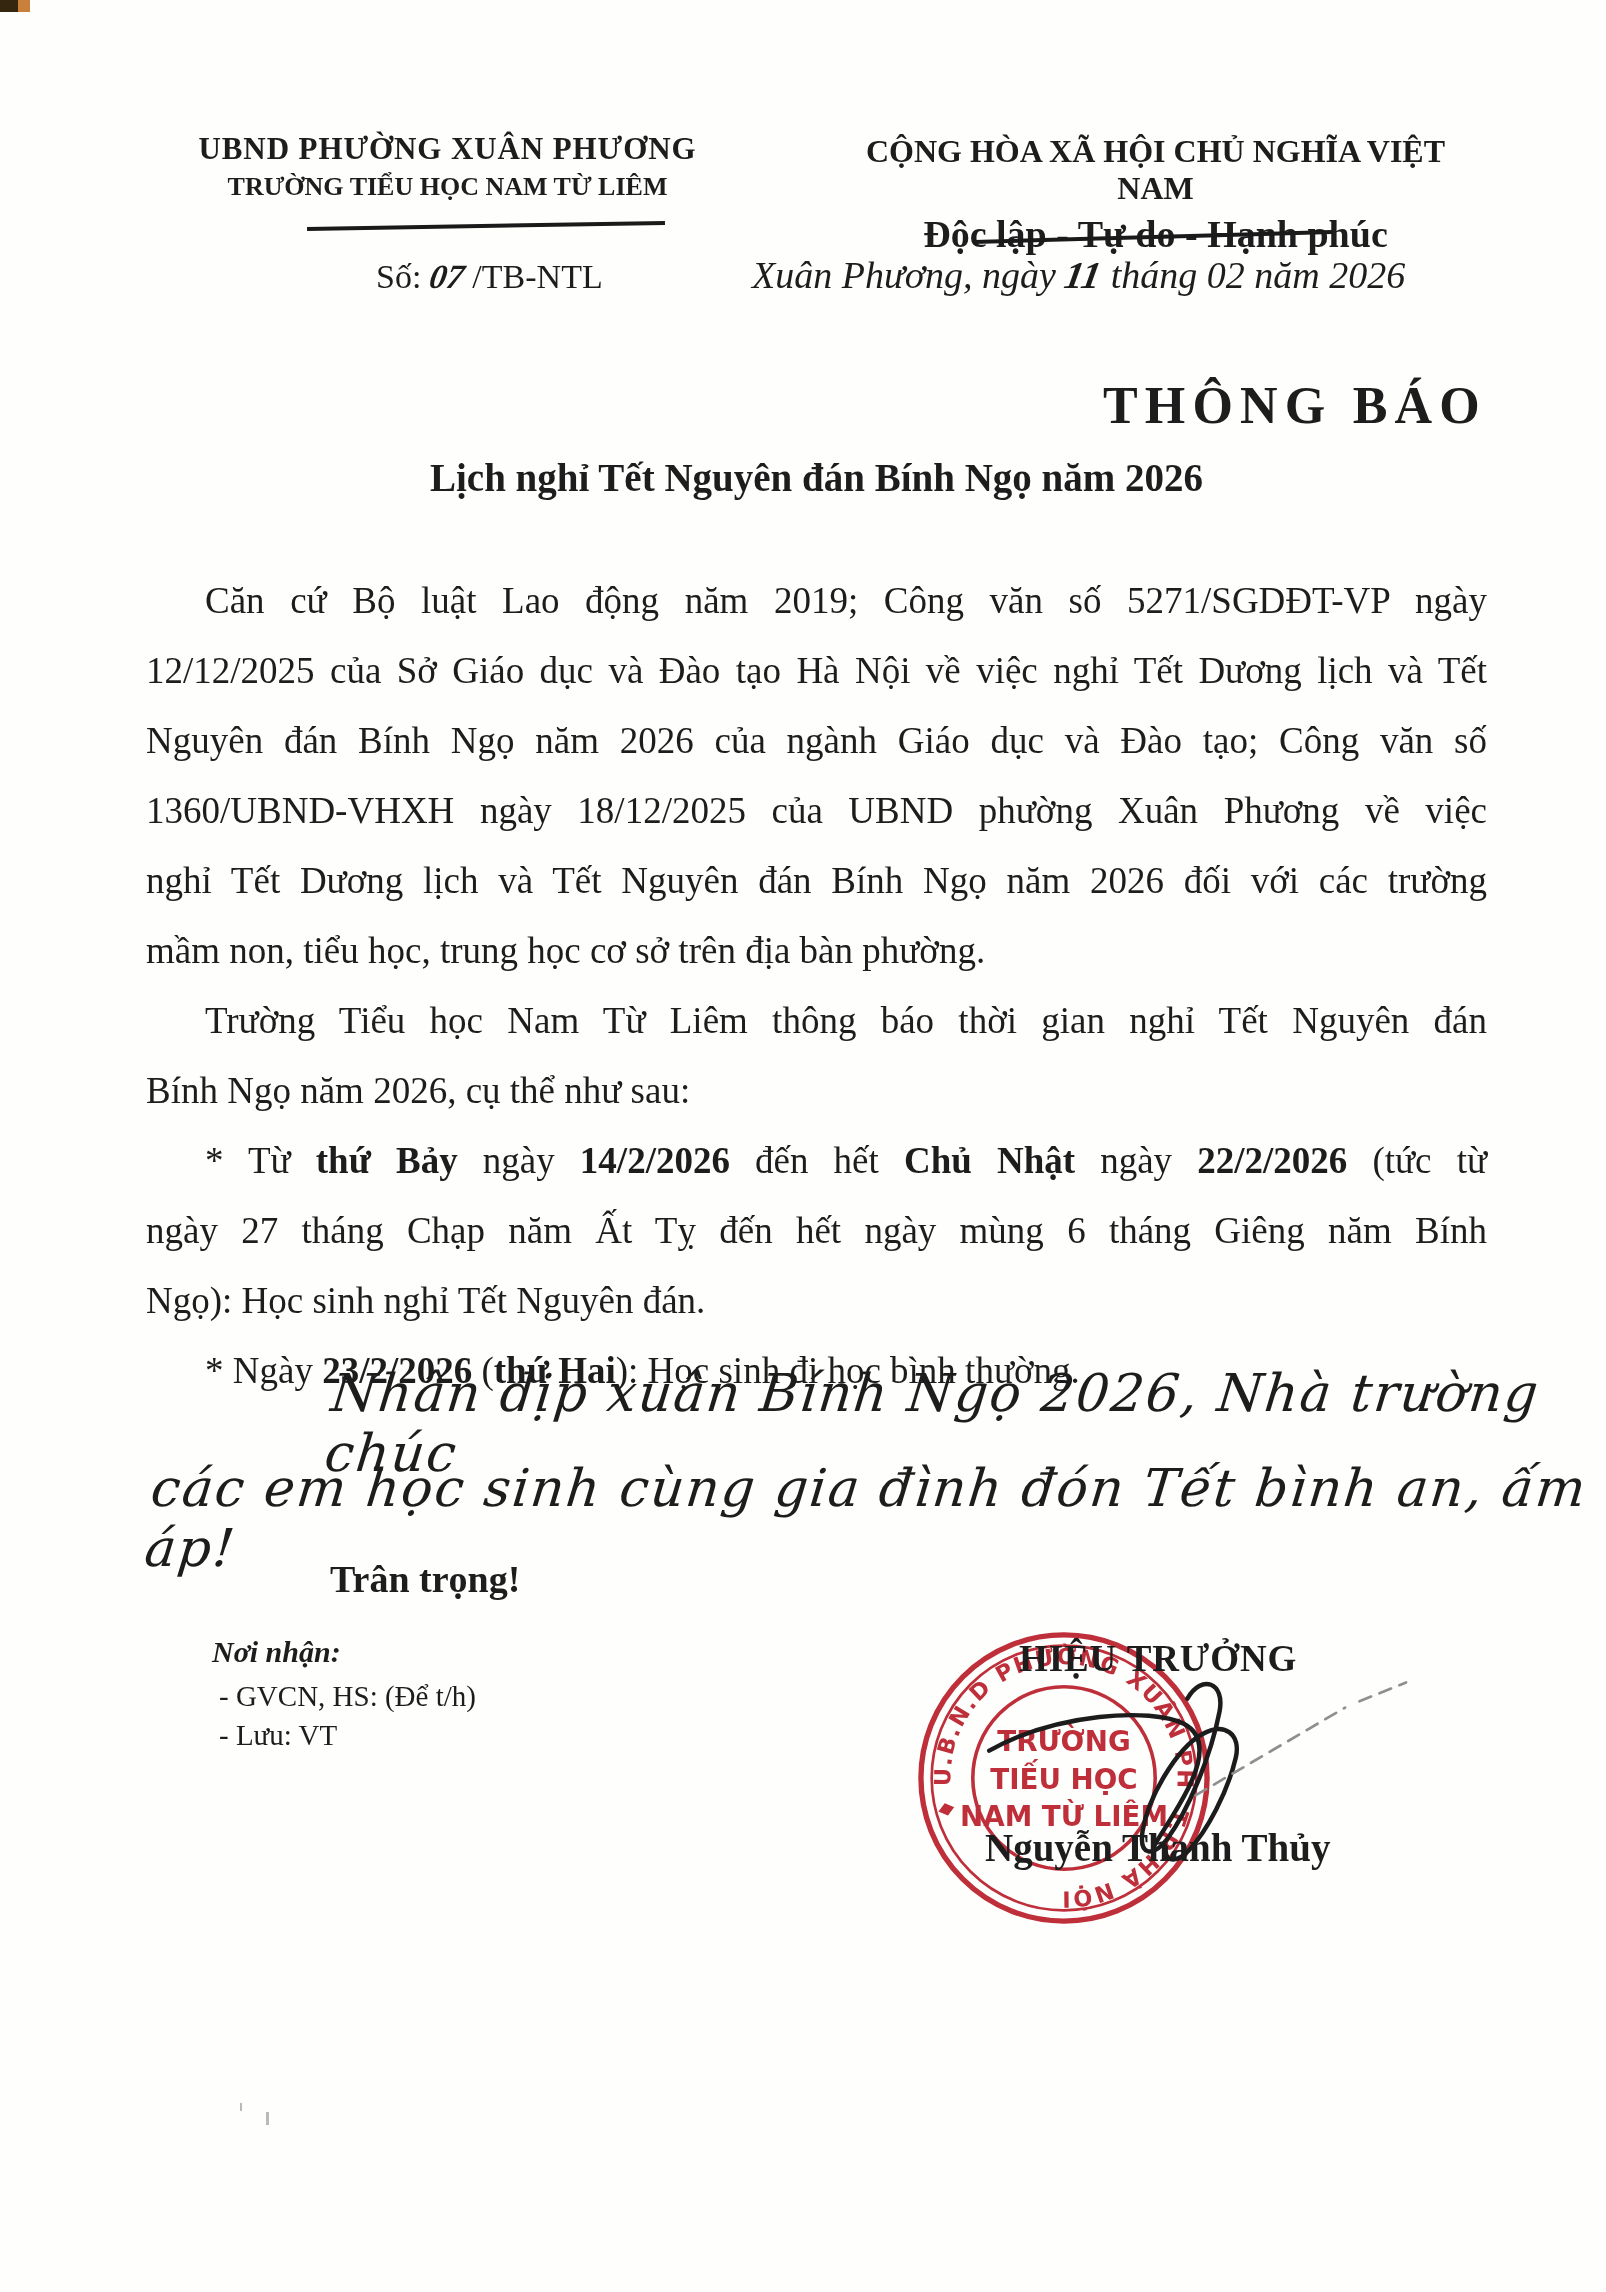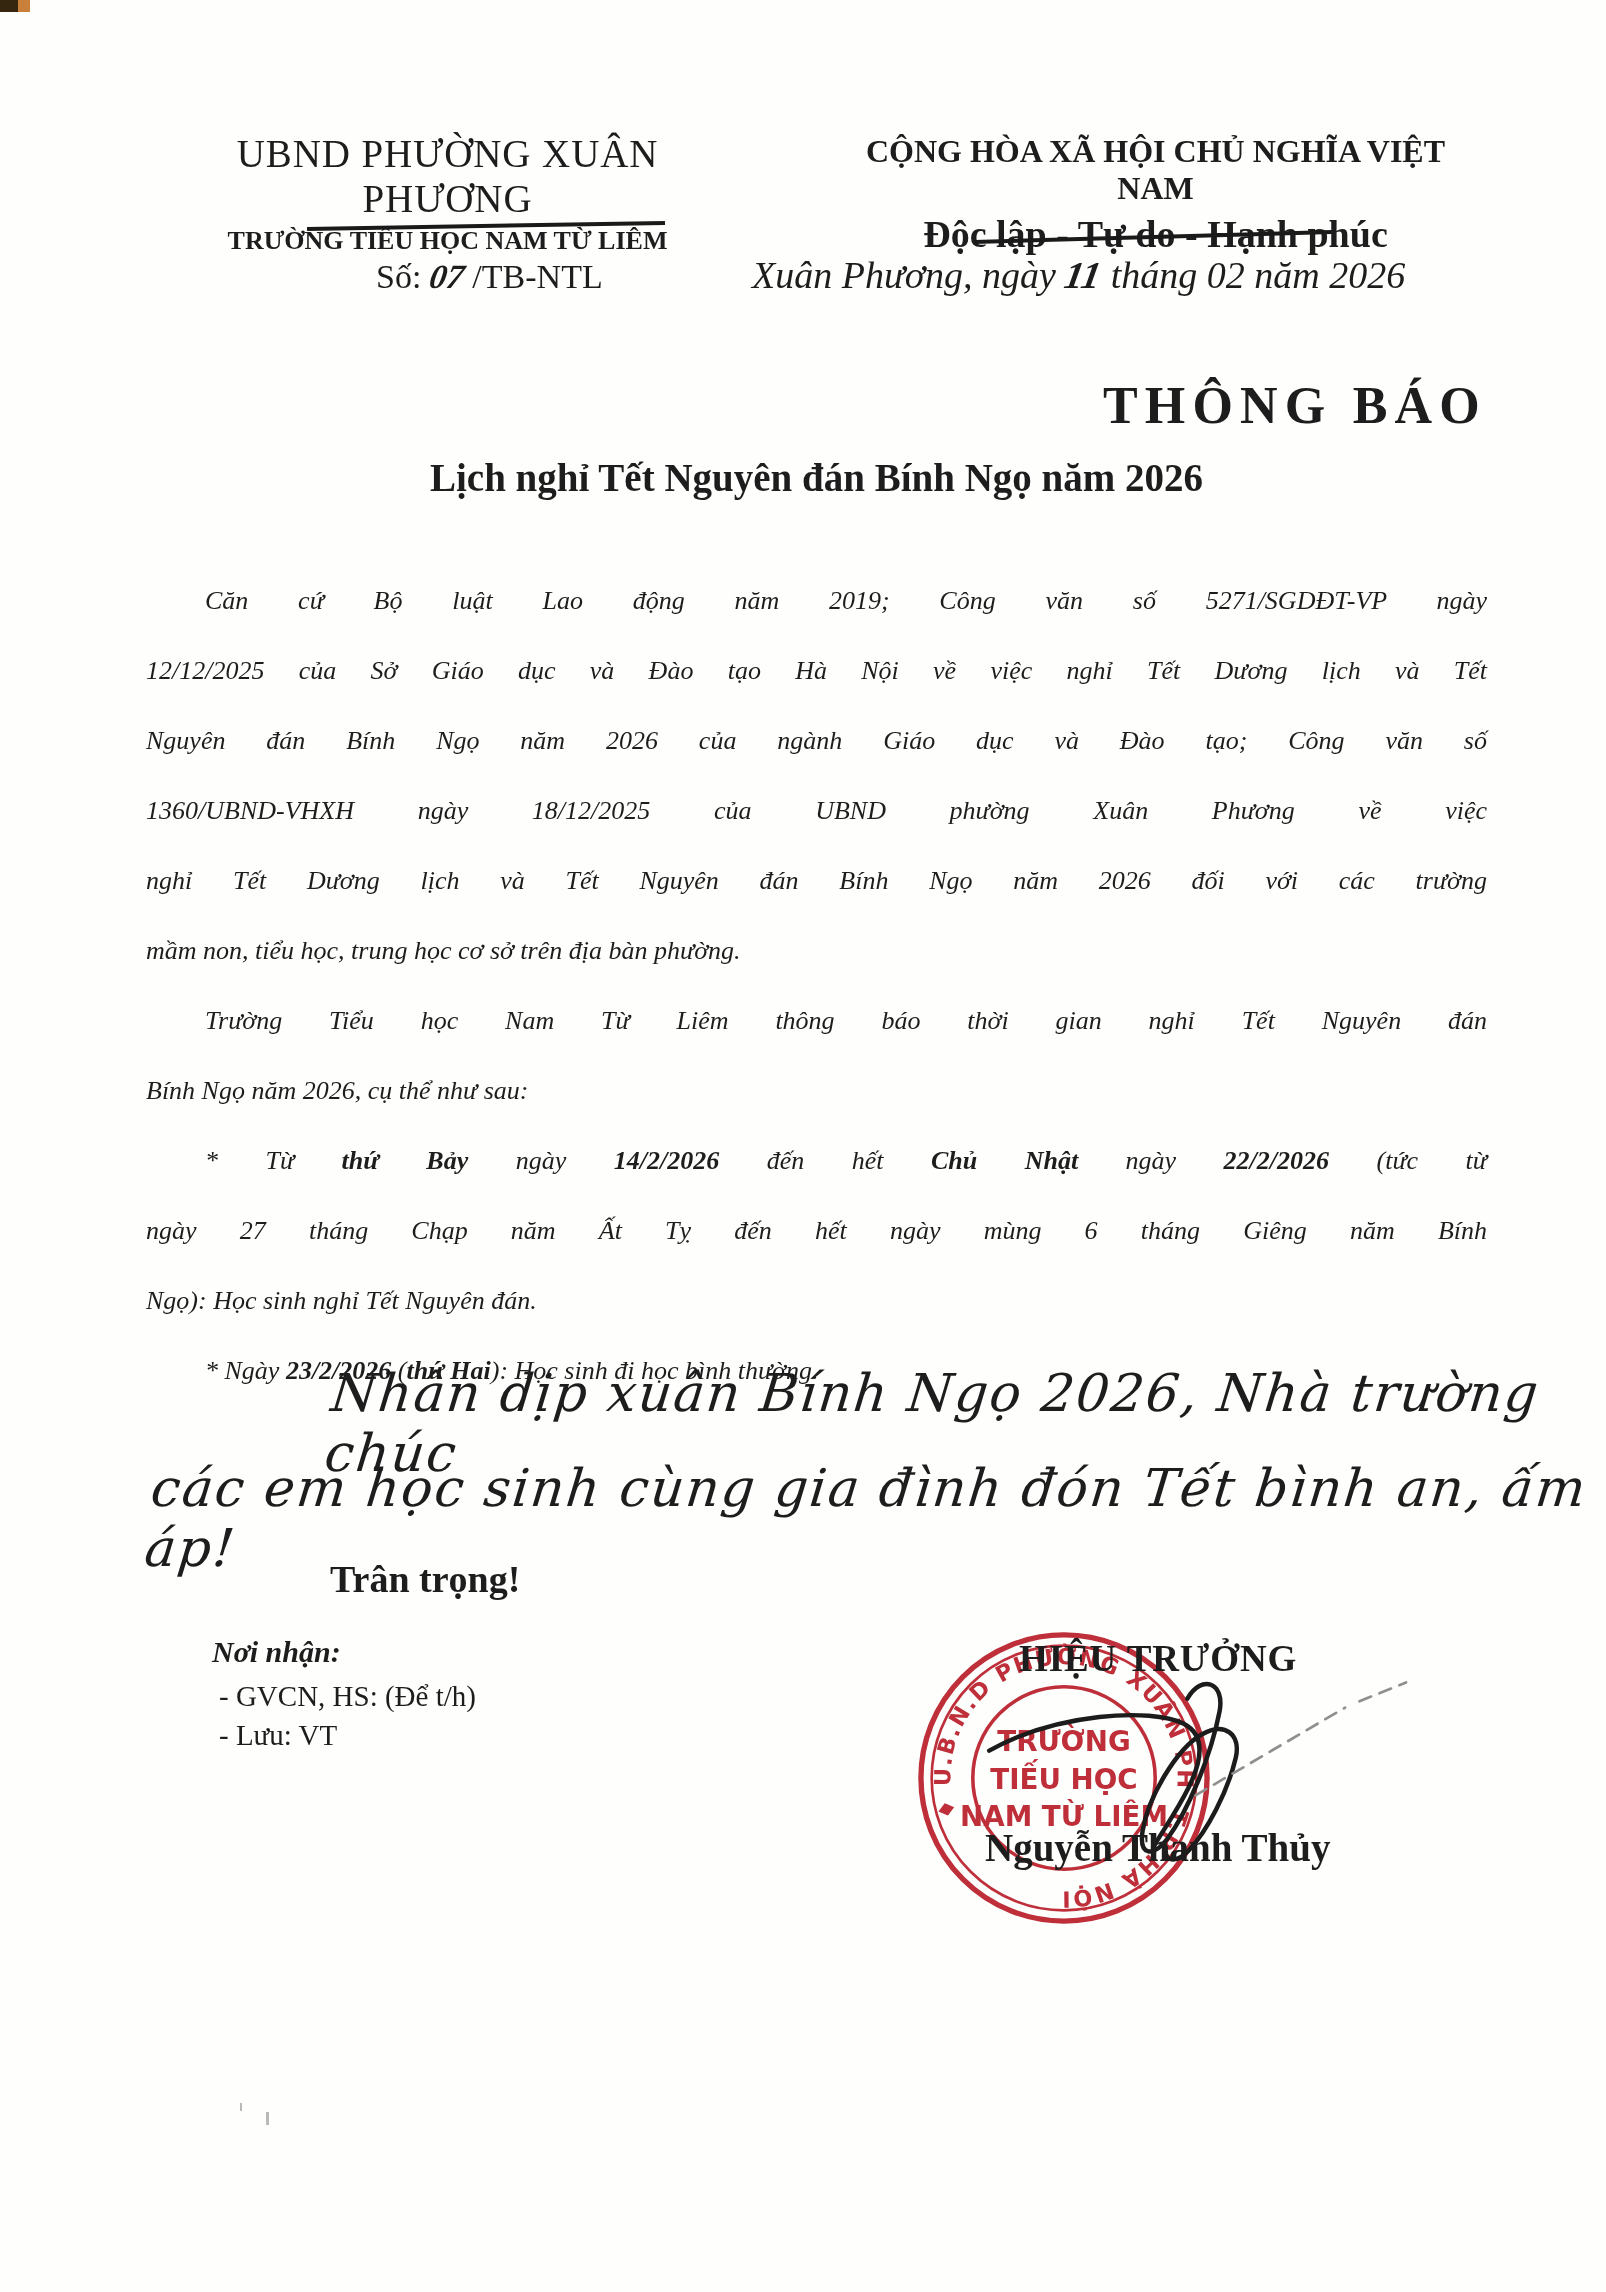--- a/index.html
+++ b/index.html
@@ -15,42 +15,42 @@
   .abs{position:absolute;}
   .b{font-weight:bold;}
   
   .corner-artifact{
     left:0;top:0;width:36px;height:11.6px;
     background:linear-gradient(90deg,#35260f 0 18px,#c9803b 18px 30px,rgba(0,0,0,0) 30px);
   }
   .speck{background:#b9b9b9;}
   
   .hdr-left{left:152px;top:131px;width:591px;text-align:center;}
-  .hdr-left .l1{font-size:39px;font-weight:normal;letter-spacing:0.9px;}
+  .hdr-left .l1{font-size:31px;font-weight:bold;letter-spacing:0.9px;}
   .hdr-left .l2{font-size:26px;font-weight:bold;margin-top:5.4px;}
   .hdr-right{left:833px;top:133px;width:645px;text-align:center;}
   .hdr-right .l1{font-size:32px;font-weight:bold;font-family:Liberation Serif, serif;}
   .hdr-right .l2{font-size:38px;font-weight:bold;margin-top:4.5px;}
   .rule{height:3.6px;background:#1a1a1a;}
   .rule-left{left:307px;top:224px;width:358px;transform:rotate(-1deg);}
   .rule-right{left:974px;top:235px;width:358px;transform:rotate(-1.6deg);}
   .doc-number{left:376px;top:258px;font-size:34px;}
   .hand{
     display:inline-block;
     font-style:italic;font-weight:bold;
     transform:skewX(-10deg);
   }
   .dateline{left:752px;top:253px;font-size:38px;font-style:italic;}
   
   .title{left:146px;top:376px;width:1341px;text-align:right;
          font-size:52px;font-weight:bold;letter-spacing:7.2px;}
   .subtitle{left:146px;top:455px;width:1341px;text-align:center;
          font-size:39px;font-weight:bold;}
   
-  .body-lines{left:146px;top:566px;width:1341px;font-size:26px;line-height:70px;font-style:italic;}
+  .body-lines{left:146px;top:566px;width:1341px;font-size:37px;line-height:70px;}
   .bline{height:70px;white-space:nowrap;}
   .bline.just{white-space:normal;text-align:justify;text-align-last:justify;}
   .bline.ind{text-indent:59px;}
   
   .script{font-style:italic;font-size:52px;letter-spacing:1.8px;
           font-family:"DejaVu Serif", serif;transform:skewX(-6deg);transform-origin:left bottom;}
   .script1{left:322px;top:1363px;}
   .script2{left:142px;top:1458px;}
   .closing{left:330px;top:1557px;font-size:38px;font-weight:bold;}
   

